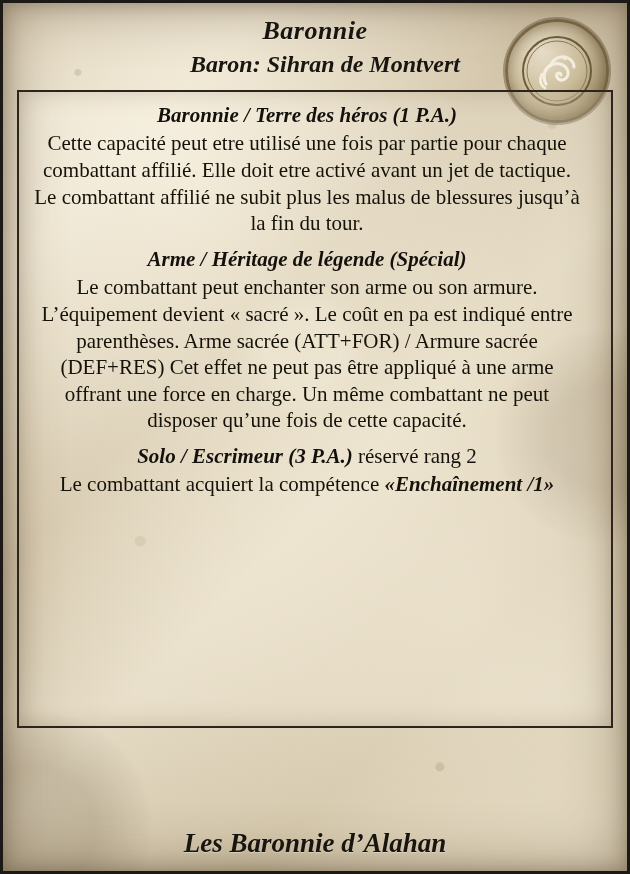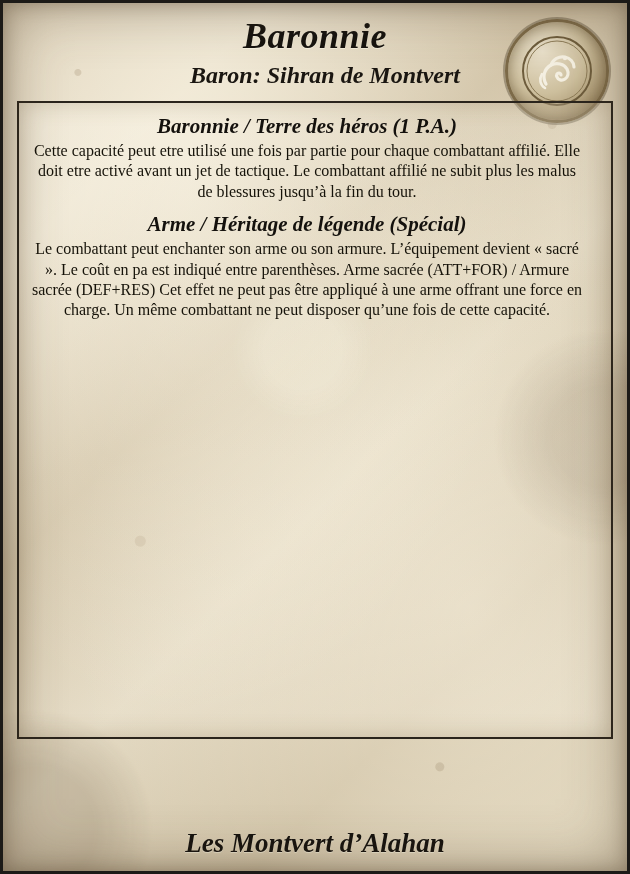--- a/index.html
+++ b/index.html
@@ -52,21 +52,21 @@
   
   .header {
     position: relative;
     padding: 14px 0 4px 0;
     text-align: center;
   }
   .title {
     font-family: "Liberation Serif", serif;
     font-weight: bold;
     font-style: italic;
-    font-size: 36px;
+    font-size: 26px;
     line-height: 1.08;
     color: #15120e;
     letter-spacing: 0.5px;
     margin: 0 70px;
     text-shadow: 0 1px 0 rgba(255,255,240,0.5);
   }
   .title .line2 { display: block; }
 
   .emblem {
     position: absolute;
@@ -114,21 +114,21 @@
     font-style: italic;
     color: #14110d;
     margin-bottom: 2px;
     line-height: 1.25;
   }
   .block-title .suffix {
     font-weight: normal;
     font-style: normal;
   }
   .block-text {
-    font-size: 16px;
+    font-size: 21px;
     line-height: 1.27;
     color: #151209;
   }
   .block-text .em-bold {
     font-weight: bold;
     font-style: italic;
   }
 
   
   .footer {
@@ -177,18 +177,26 @@
     </div>
 
     <div class="block">
       <div class="block-title">Arme / Héritage de légende (Spécial)</div>
       <div class="block-text">Le combattant peut enchanter son arme ou son armure. L’équipement devient « sacré ». Le coût en pa est indiqué entre parenthèses. Arme sacrée (ATT+FOR) /  Armure sacrée (DEF+RES) Cet effet ne peut pas être appliqué à une arme offrant une force en charge. Un même combattant ne peut disposer qu’une fois de cette capacité.</div>
     </div>
 
     <div class="block">
     </div>
 
+    <div class="block">
+      <div class="block-title">
+        <span>Solo / Escrimeur (3 P.A.)</span><span class="suffix"> réservé rang 2</span>
+      </div>
+      <div class="block-text">
+        <span>Le combattant acquiert la compétence </span><span class="em-bold">«Enchaînement /1»</span>
+      </div>
+    </div>
 
   </div>
 
-  <div class="footer">Les Montvert d’Alahan</div>
+  <div class="footer">Les Baronnie d’Alahan</div>
   <div class="vignette"></div>
 </div>
 
 </body></html>

